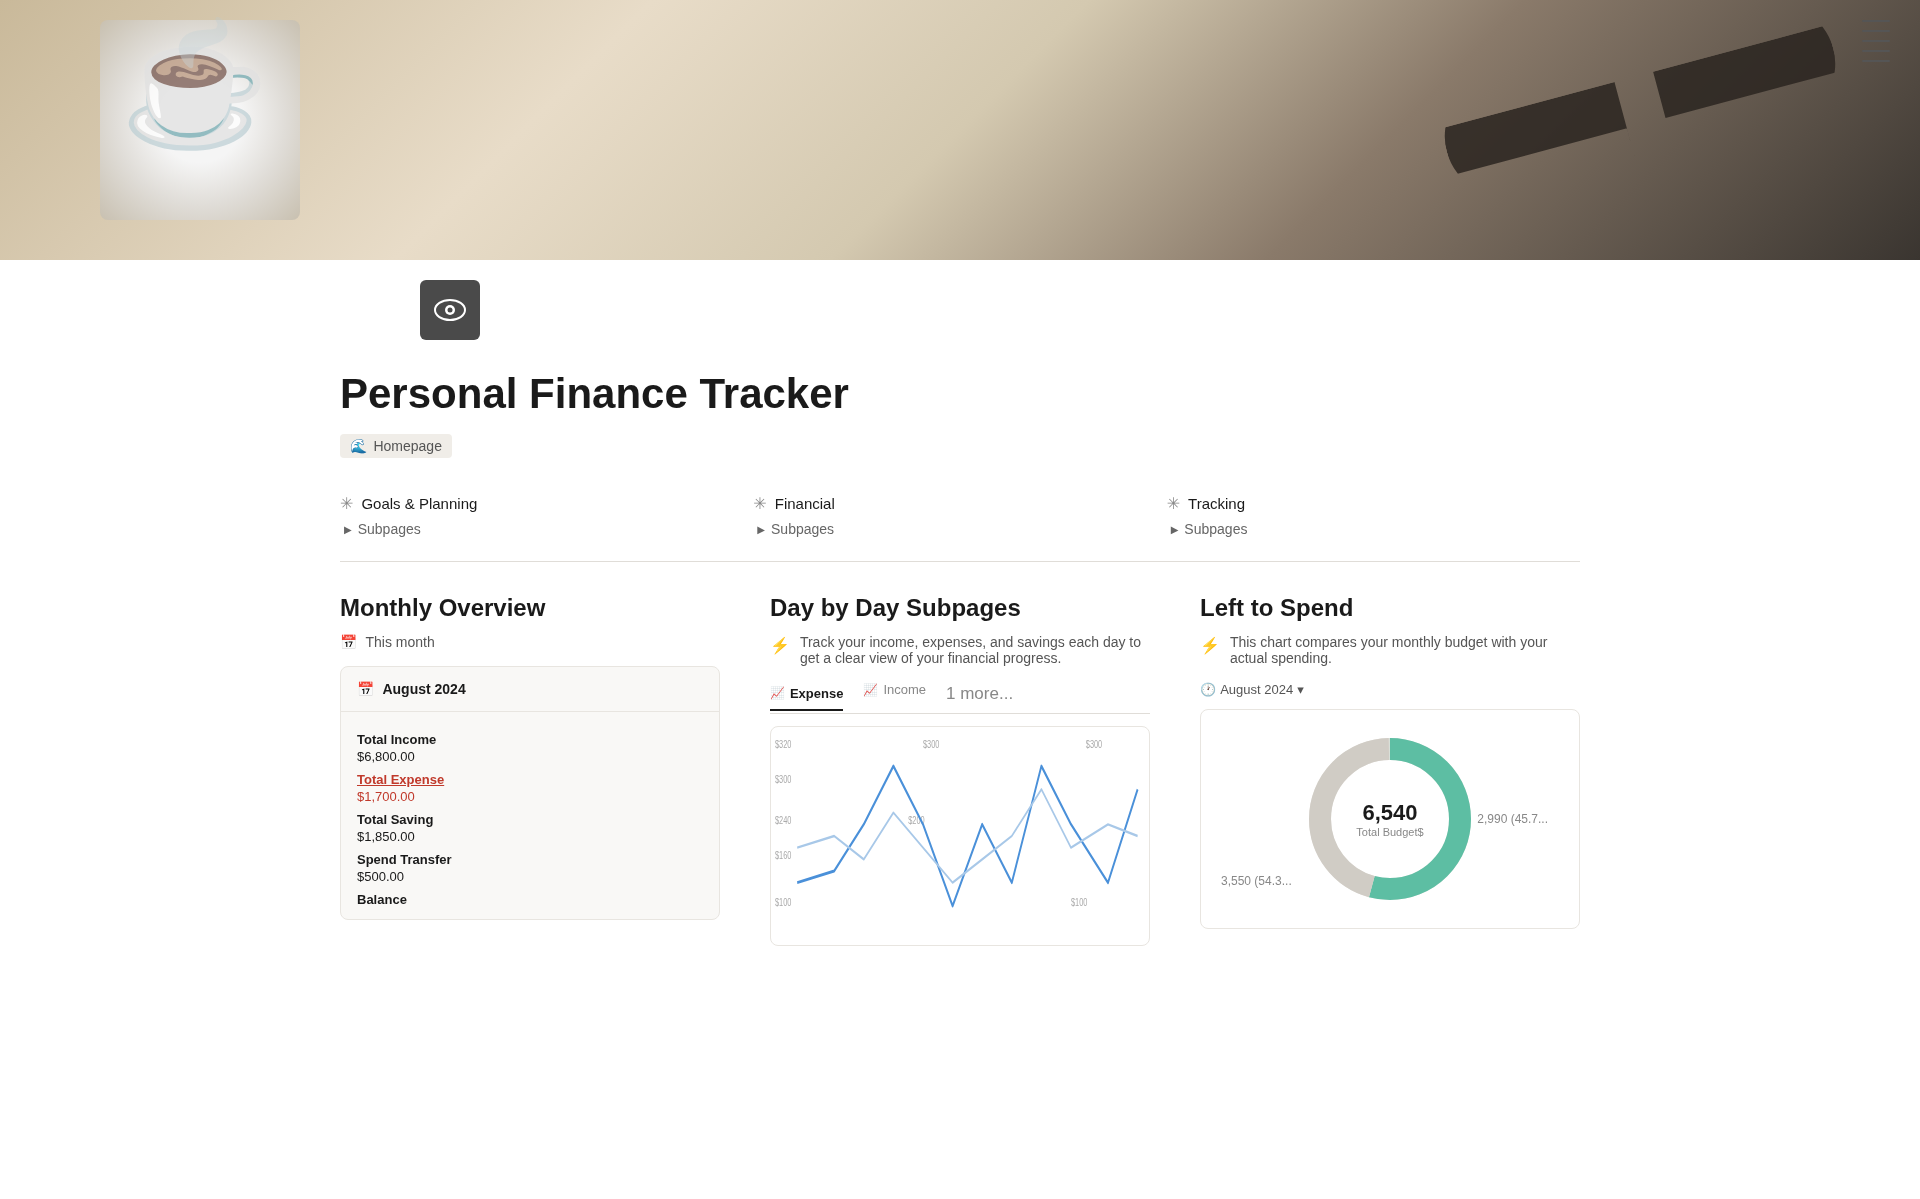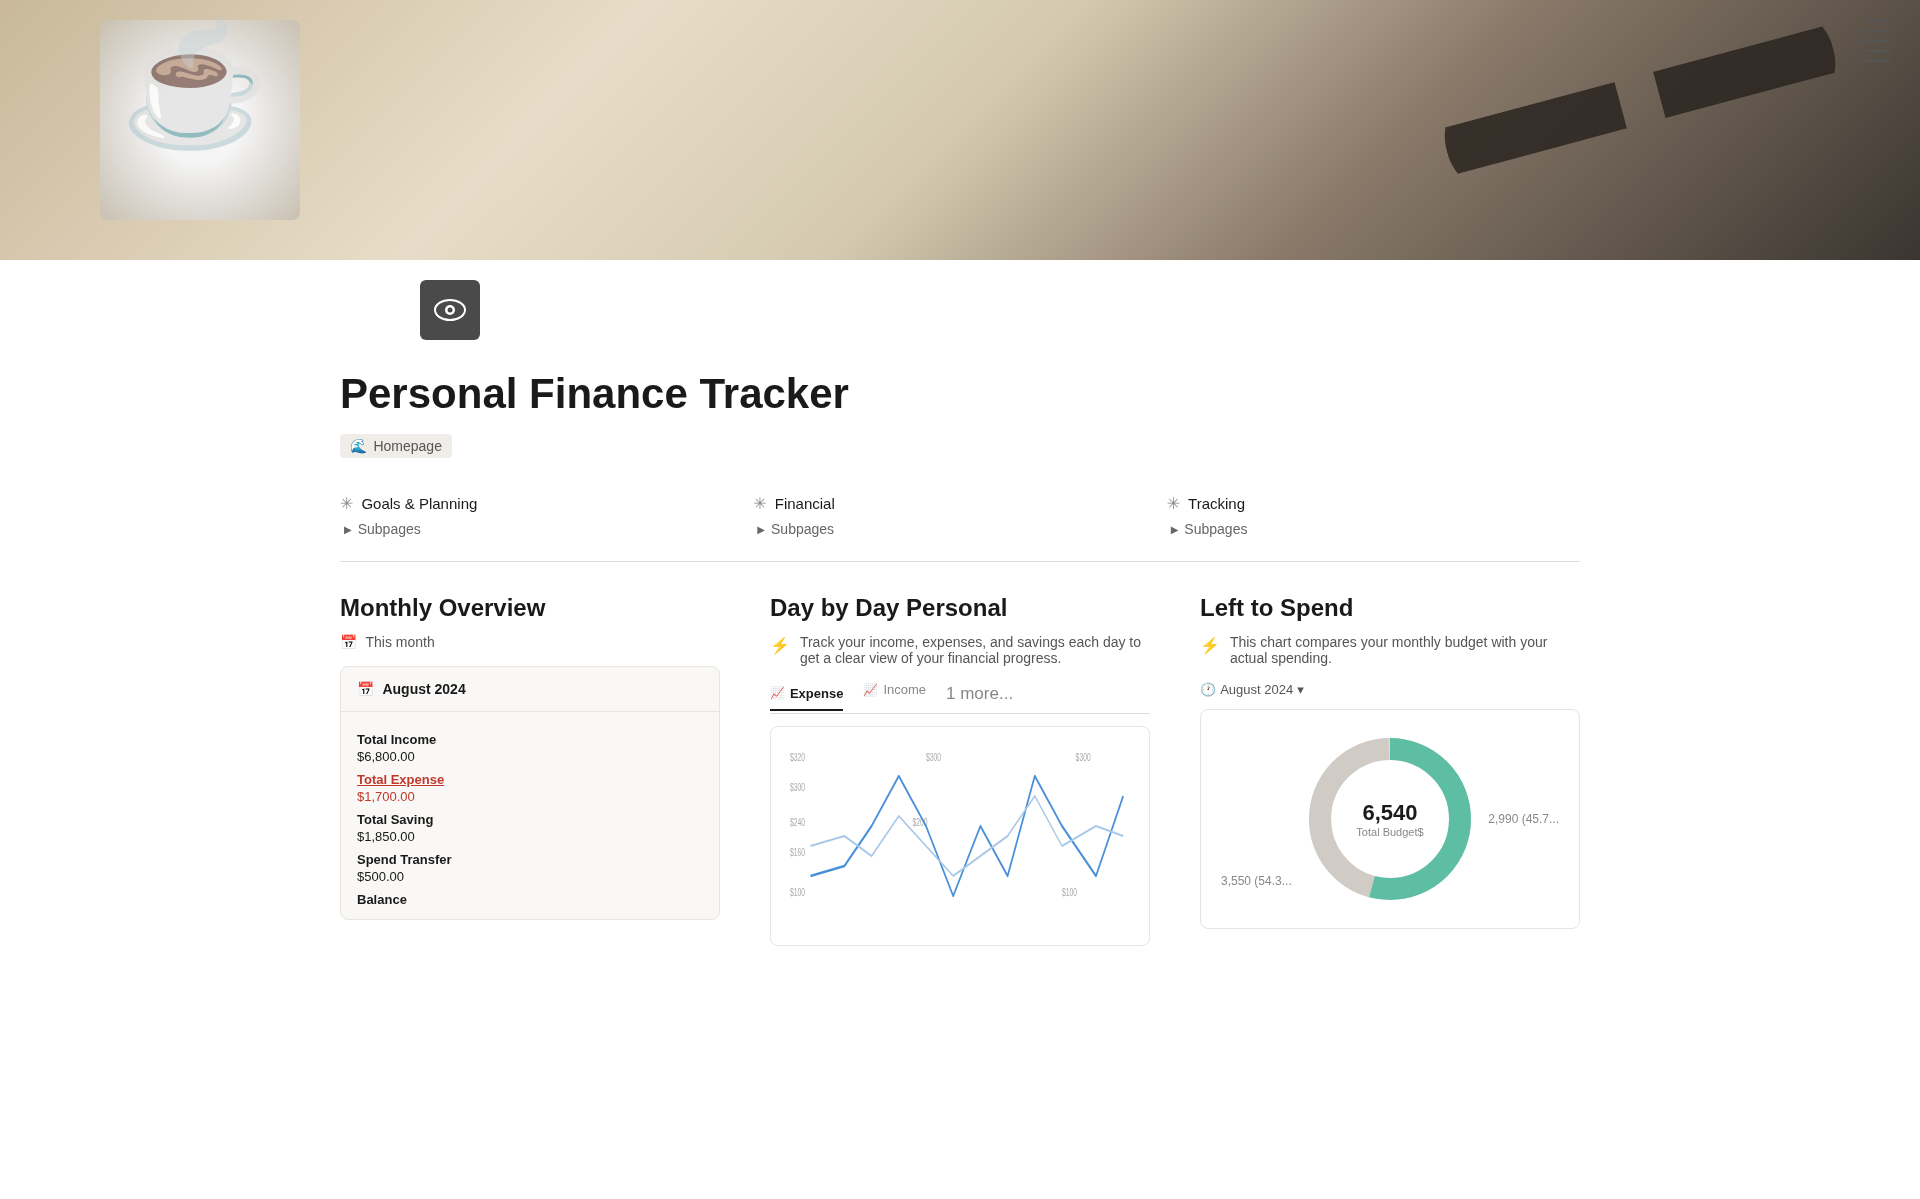--- a/index.html
+++ b/index.html
@@ -234,21 +234,21 @@
       border-bottom: 2px solid #1a1a1a;
       margin-bottom: -9px;
     }
     .chart-tab-icon { font-size: 12px; }
     .more-link { font-size: 17px; color: #888; cursor: pointer; }
 
     .chart-container {
       background: #fff;
       border: 1px solid #e8e5e0;
       border-radius: 8px;
-      padding: 19px;
+      padding: 4px;
       height: 220px;
       position: relative;
       overflow: hidden;
     }
 
     .chart-svg {
       width: 100%; height: 100%;
     }
 
     
@@ -283,21 +283,21 @@
     }
     .donut-legend-left {
       position: absolute;
       left: 20px;
       bottom: 40px;
       font-size: 12px;
       color: #888;
     }
     .donut-legend-right {
       position: absolute;
-      right: 20px;
+      right: 31px;
       top: 50%;
       transform: translateY(-50%);
       font-size: 12px;
       color: #888;
       text-align: left;
     }
 
     .august-badge {
       display: flex;
       align-items: center;
@@ -404,21 +404,21 @@
           <div class="metric-label">Total Saving</div>
           <div class="metric-value">$1,850.00</div>
           <div class="metric-label">Spend Transfer</div>
           <div class="metric-value">$500.00</div>
           <div class="metric-label">Balance</div>
         </div>
       </div>
     </div>
 
     <div class="chart-section">
-      <h2 class="section-title">Day by Day Personal</h2>
+      <h2 class="section-title">Day by Day Subpages</h2>
       <div class="chart-description">
         <span class="lightning">⚡</span>
         <span>Track your income, expenses, and savings each day to get a clear view of your financial progress.</span>
       </div>
       <div class="chart-tabs">
         <div class="chart-tab active">
           <span class="chart-tab-icon">📈</span>
           <span>Expense</span>
         </div>
         <div class="chart-tab">

